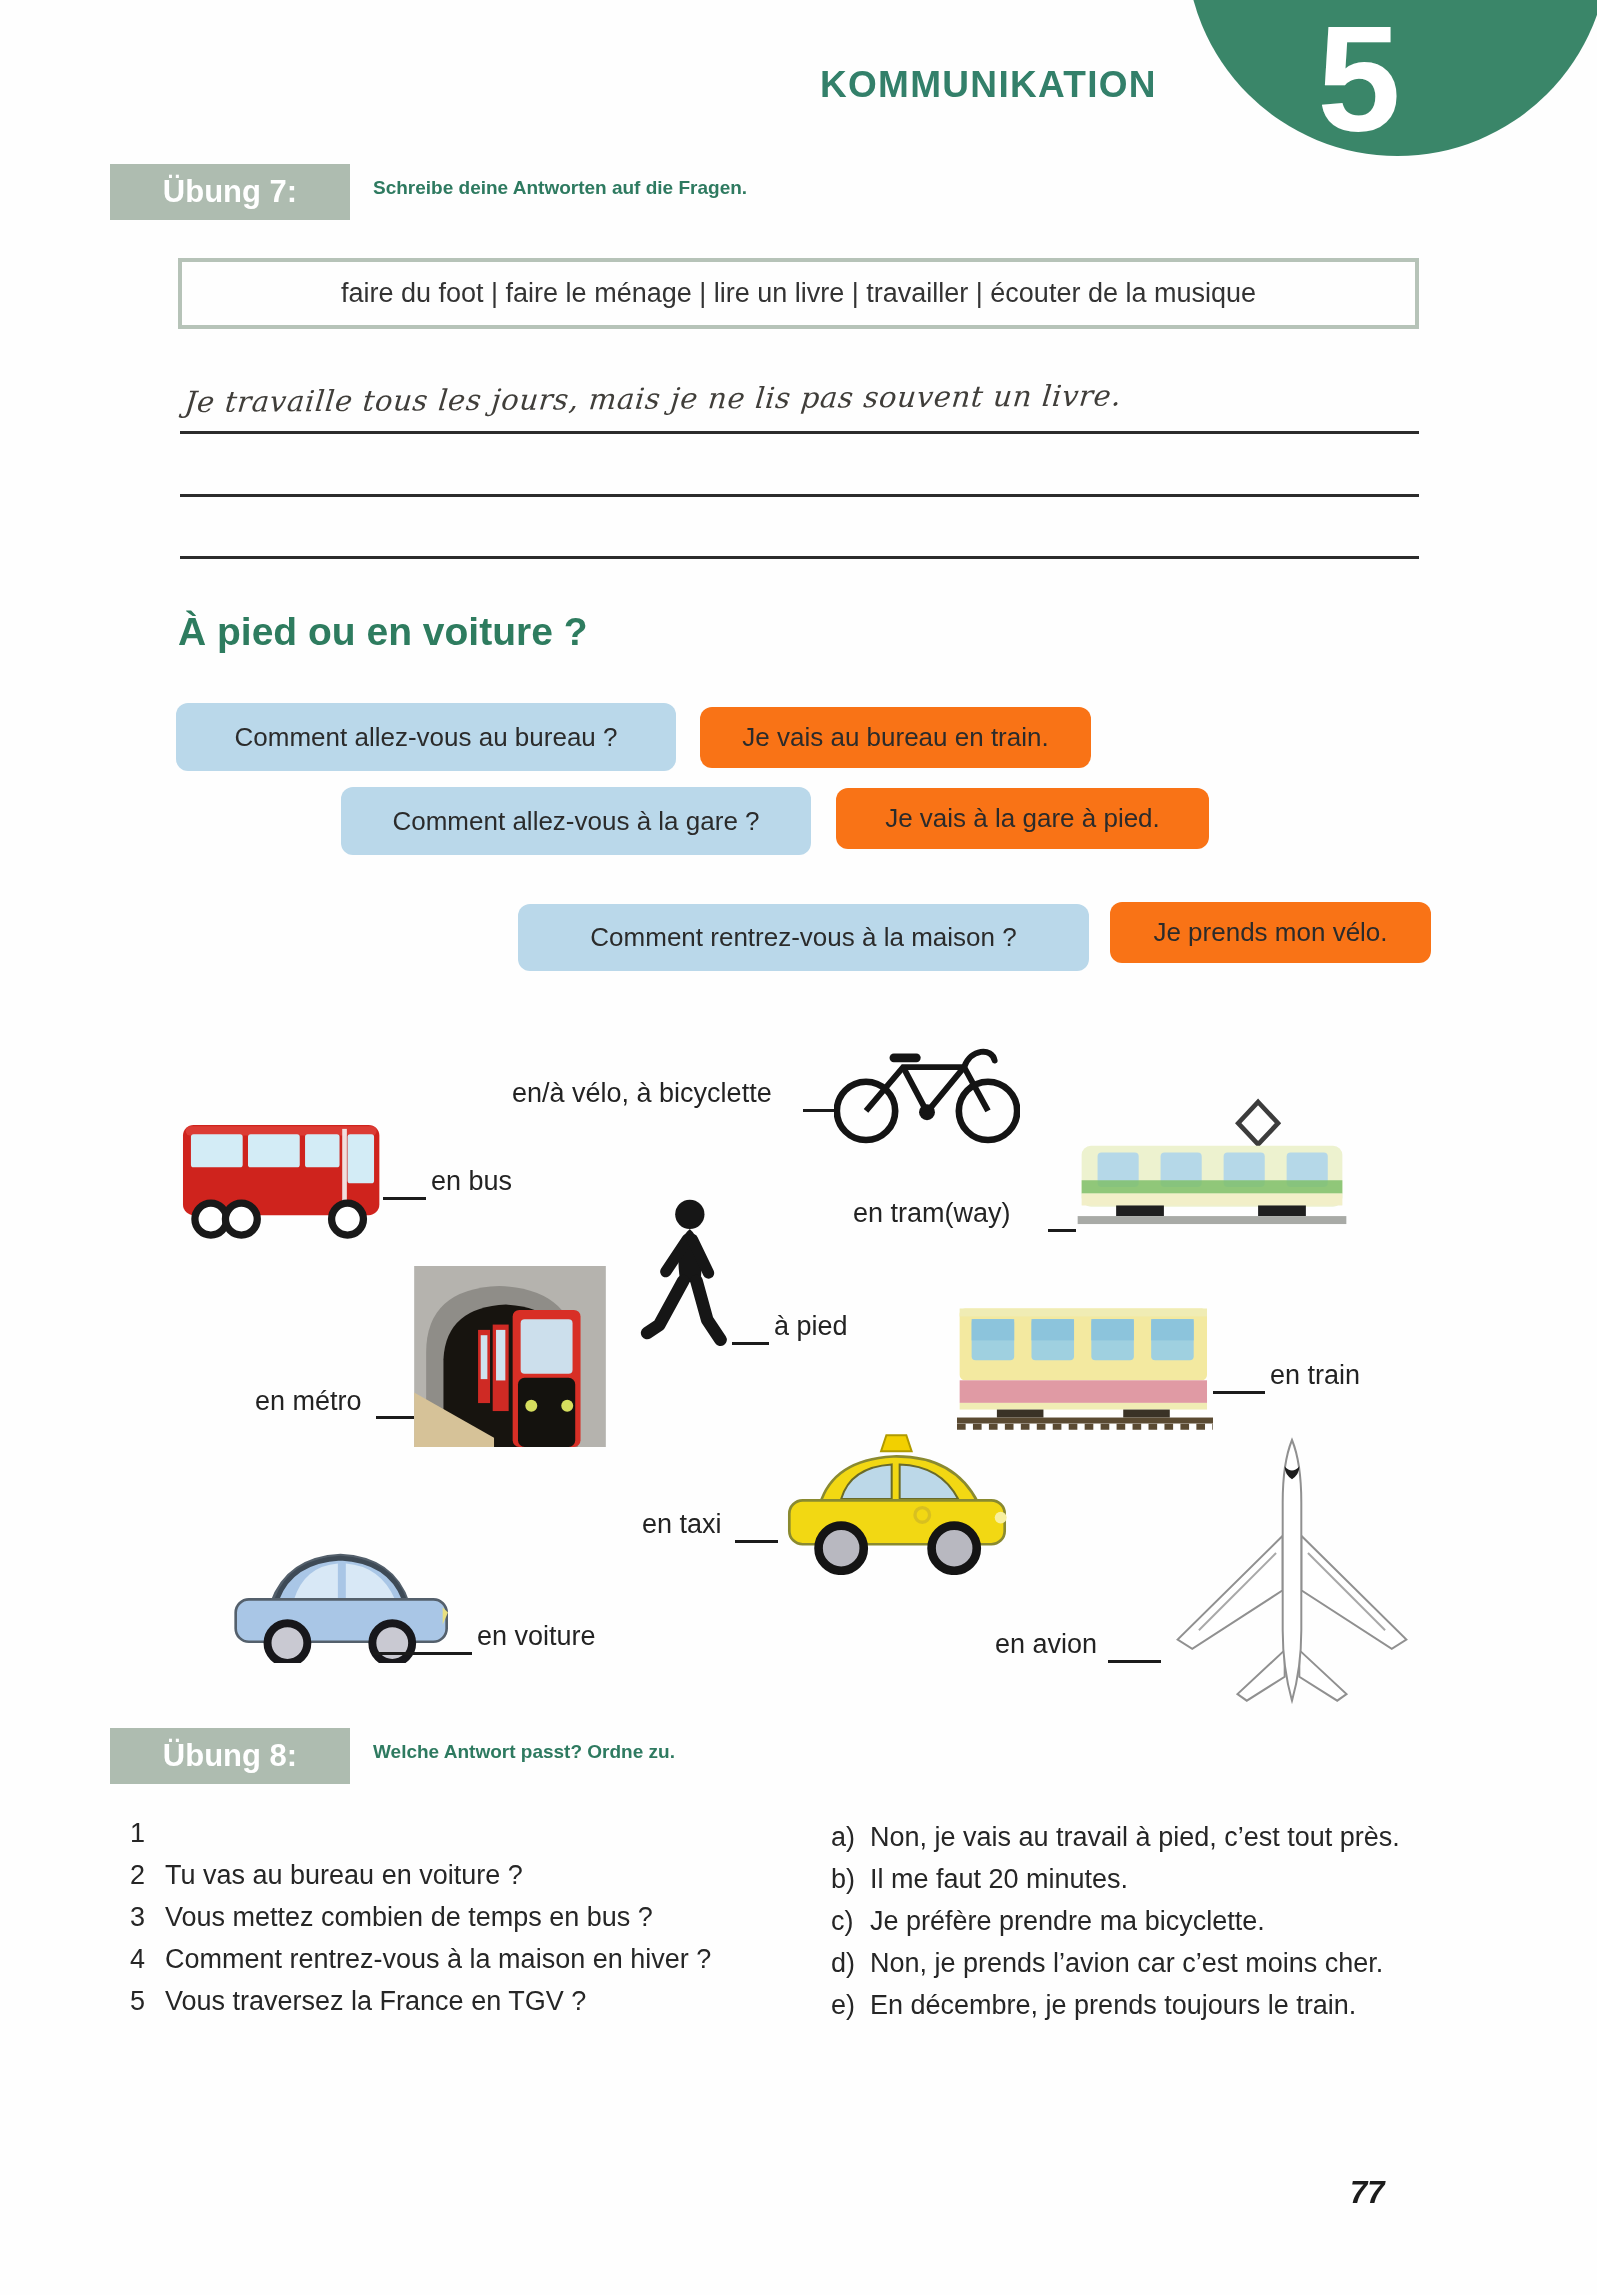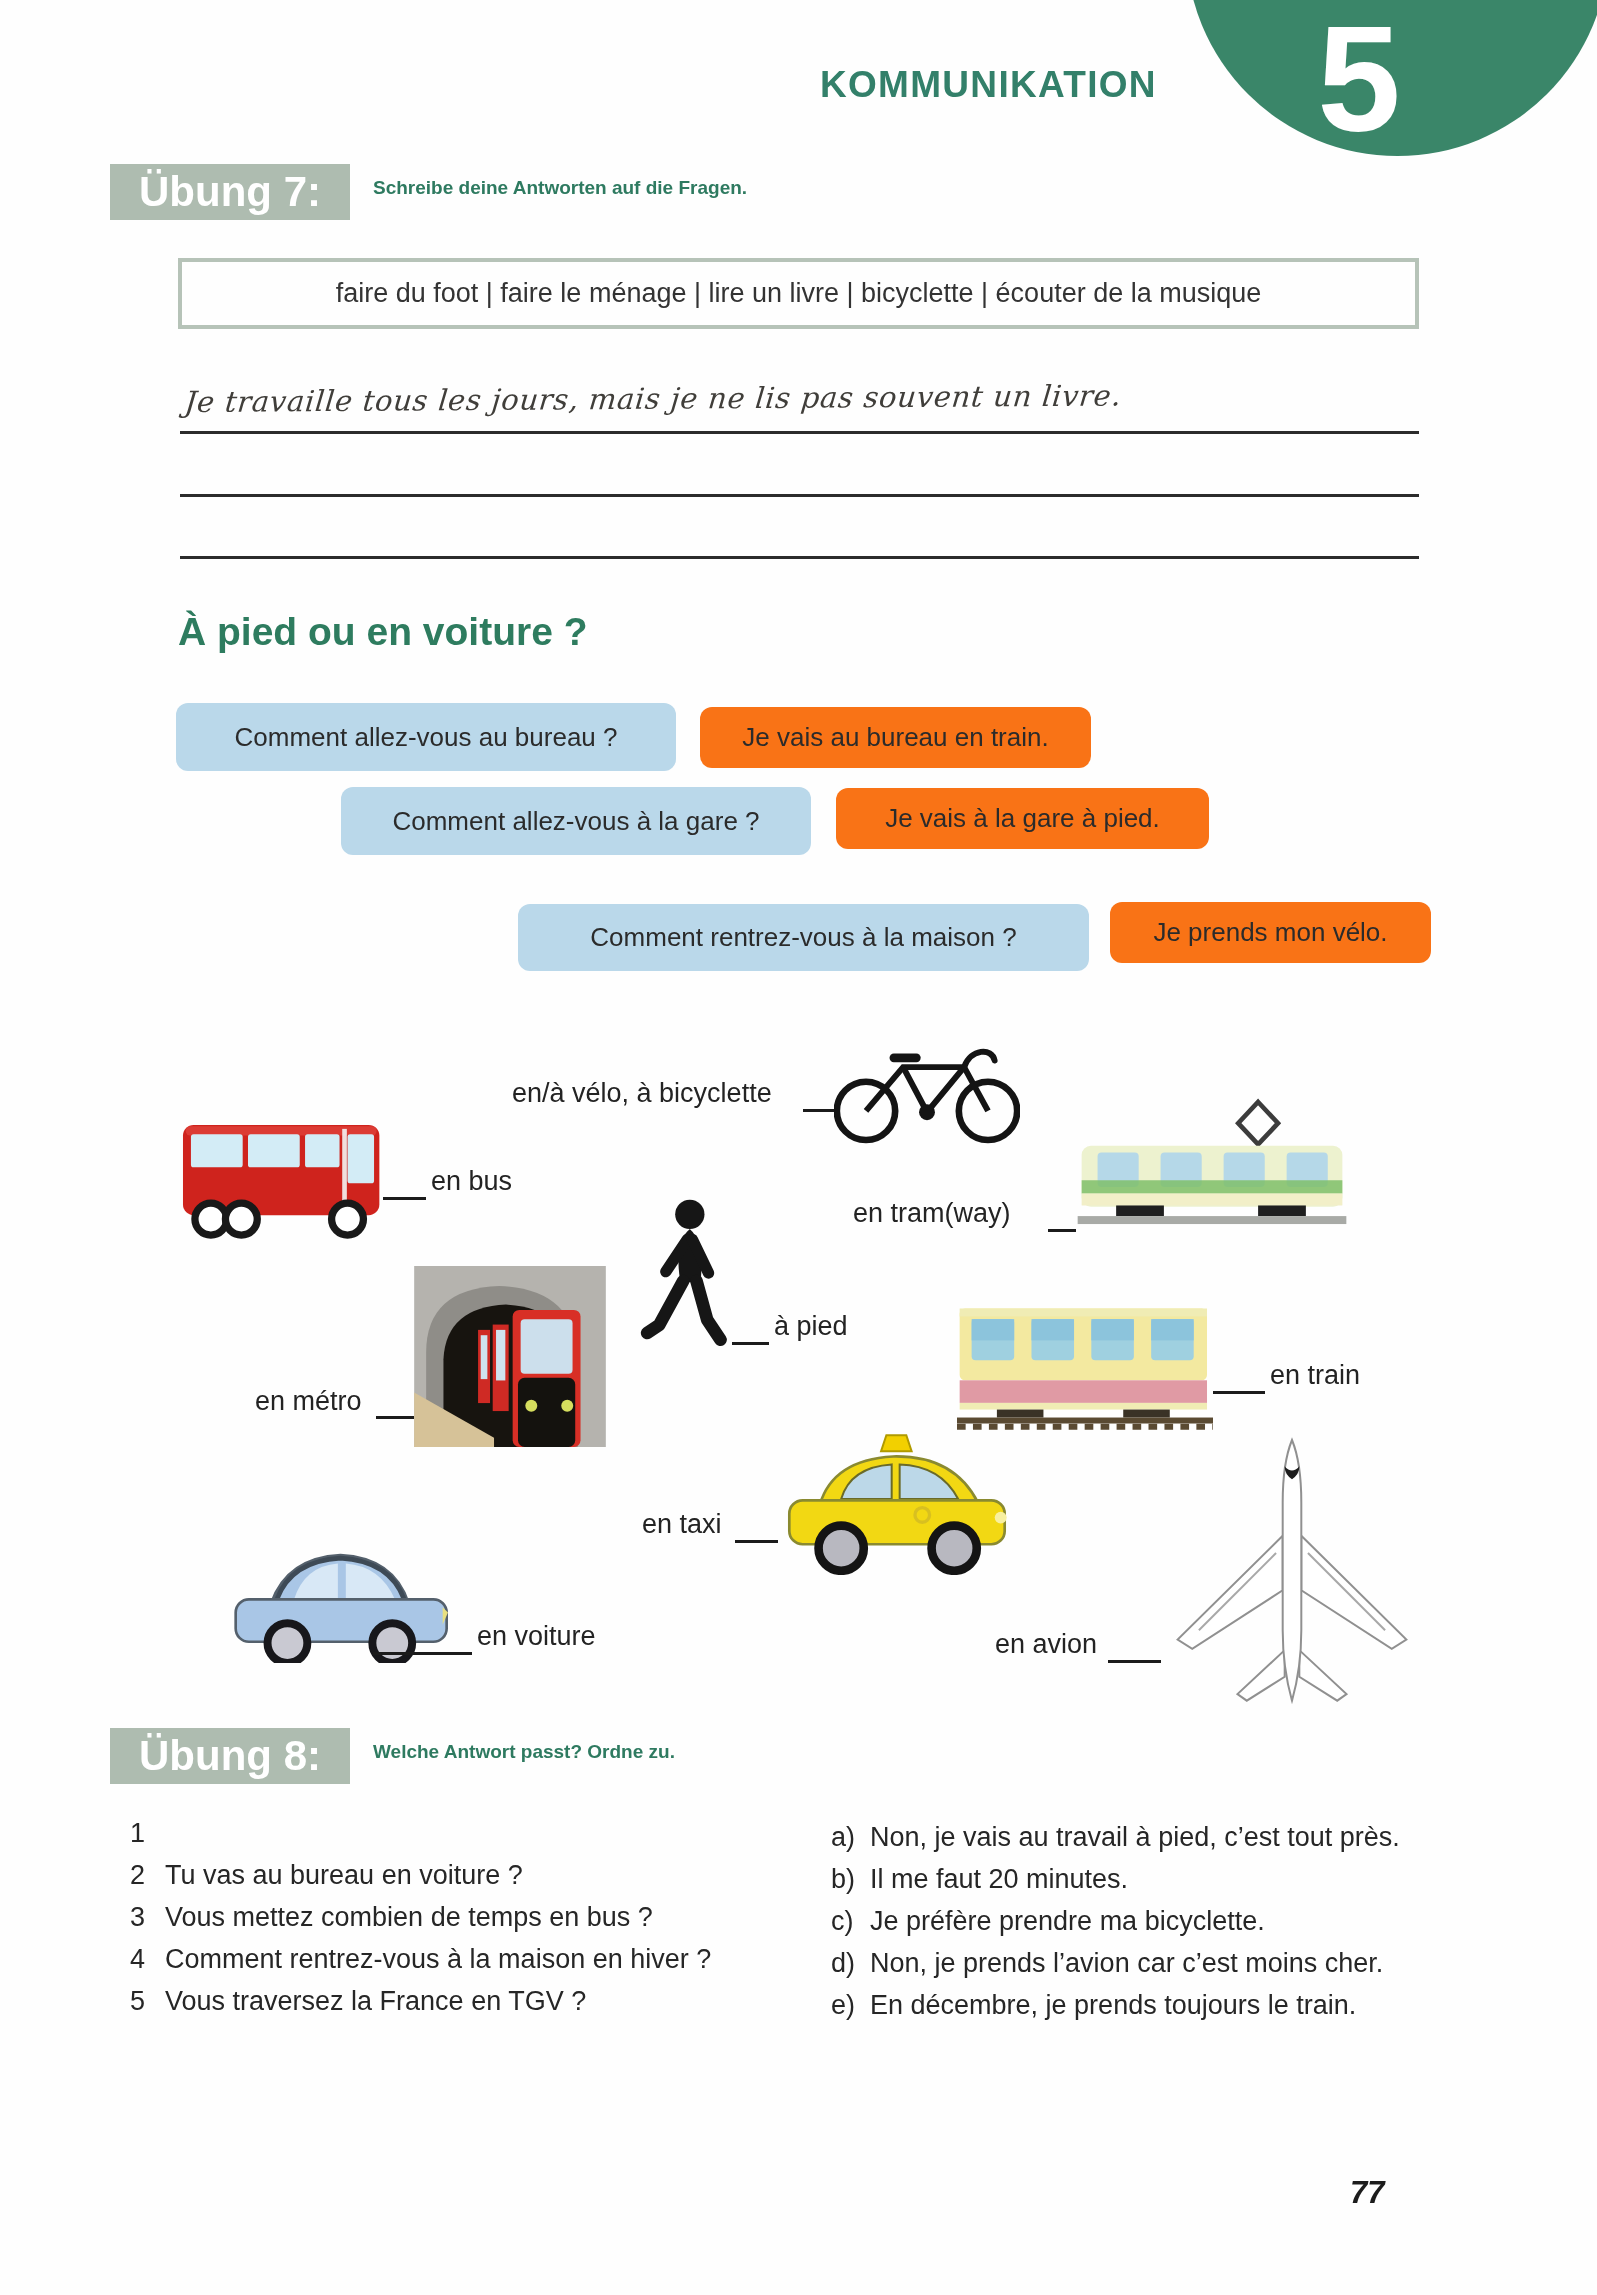--- a/index.html
+++ b/index.html
@@ -9,21 +9,21 @@
   .abs{position:absolute;}
 
   
   #chapter-circle{position:absolute;left:1186px;top:-267px;width:423px;height:423px;border-radius:50%;background:#3a8669;}
   #chapter-number{position:absolute;left:1299px;top:10.6px;width:120px;height:136px;line-height:136px;text-align:center;
     font-size:150px;font-weight:bold;color:#ffffff;}
   #kommunikation{position:absolute;left:820px;top:64px;font-size:37px;font-weight:bold;letter-spacing:1.3px;color:#33806a;white-space:nowrap;}
 
   
   .uebung-badge{position:absolute;width:240px;height:56px;background:#aebcb0;color:#ffffff;
-    font-size:42px;font-weight:bold;text-align:center;line-height:56px;}
+    font-size:31px;font-weight:bold;text-align:center;line-height:56px;}
   .instruction{position:absolute;font-size:19px;font-weight:bold;color:#2e7a60;white-space:nowrap;}
 
   
   #word-bank{position:absolute;left:178px;top:258px;width:1241px;height:71px;border:4.7px solid #b6c3b8;
     box-sizing:border-box;display:flex;align-items:center;justify-content:center;font-size:27px;color:#333333;}
 
   
   #handwritten{position:absolute;left:185px;top:385px;font-family:"DejaVu Serif", serif;font-style:italic;
     font-size:29px;color:#403e3a;transform:skewX(-6deg) rotate(-0.4deg);transform-origin:left;white-space:nowrap;letter-spacing:0.7px;}
   .ruled-line{position:absolute;left:180px;width:1239px;height:3.3px;background:#2c2c2c;}
@@ -57,21 +57,21 @@
 
 <div id="page">
 
   <div id="chapter-circle"></div>
   <div id="chapter-number">5</div>
   <div id="kommunikation">KOMMUNIKATION</div>
 
   <div class="uebung-badge" style="left:110px;top:164px;">Übung 7:</div>
   <div class="instruction" style="left:373px;top:177px;">Schreibe deine Antworten auf die Fragen.</div>
 
-  <div id="word-bank">faire du foot | faire le ménage | lire un livre | bicyclette | écouter de la musique</div>
+  <div id="word-bank">faire du foot | faire le ménage | lire un livre | travailler | écouter de la musique</div>
 
   <div id="handwritten">Je travaille tous les jours, mais je ne lis pas souvent un livre.</div>
   <div class="ruled-line" style="top:431px;"></div>
   <div class="ruled-line" style="top:494px;"></div>
   <div class="ruled-line" style="top:556px;"></div>
 
   <div id="section-heading">À pied ou en voiture ?</div>
 
   <div class="bubble q" style="left:176px;top:703px;width:500px;height:68px;">Comment allez-vous au bureau ?</div>
   <div class="bubble a" style="left:700px;top:707px;width:391px;height:61px;">Je vais au bureau en train.</div>

